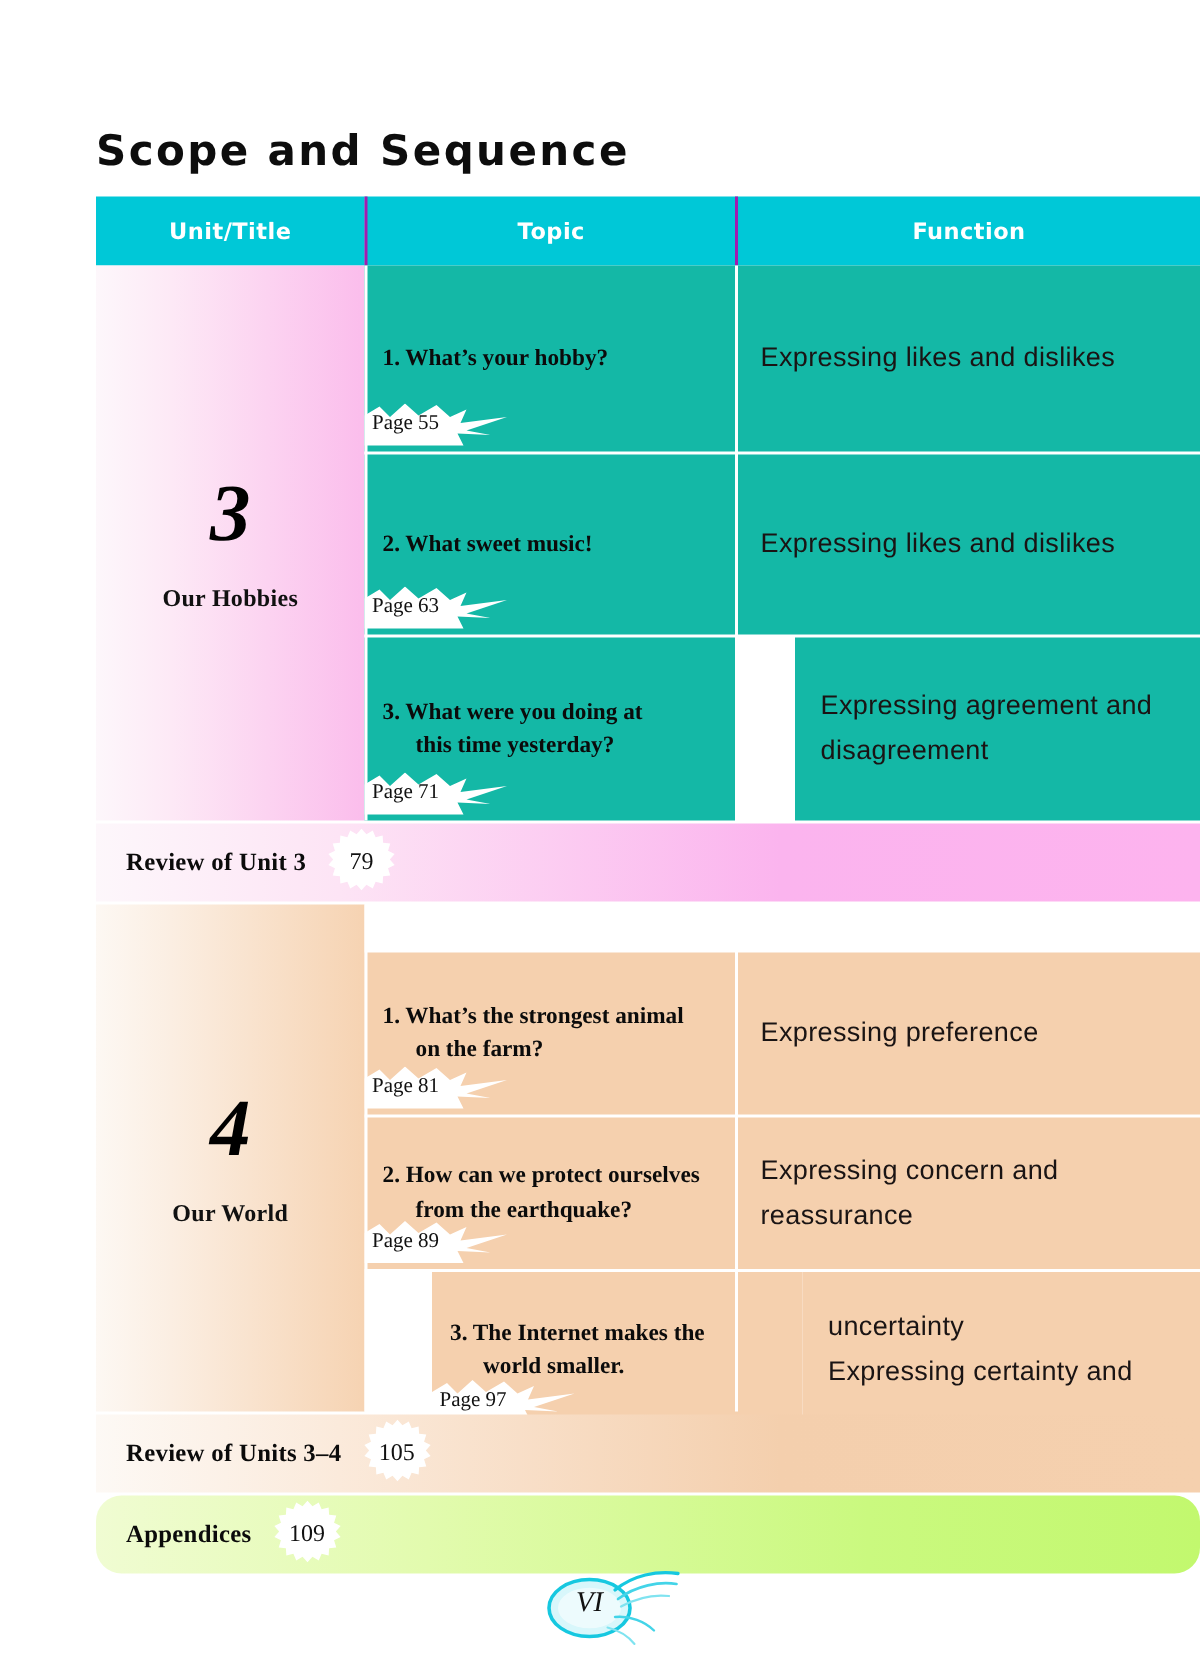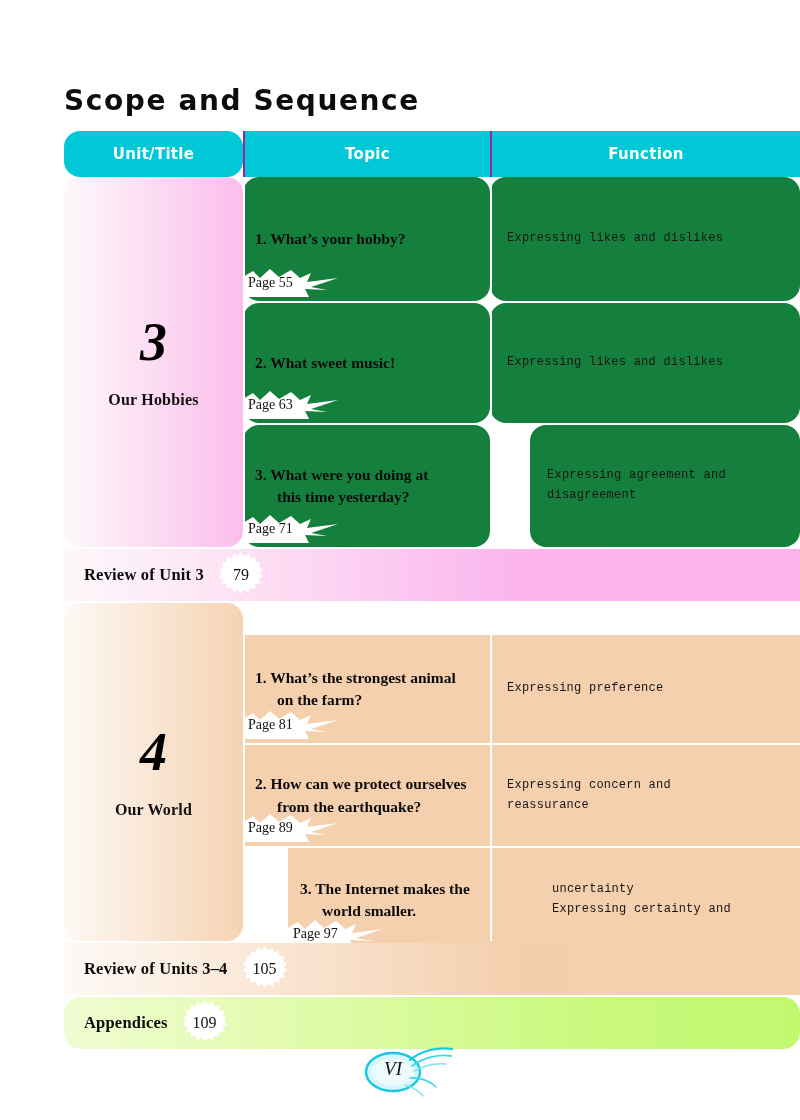--- a/index.html
+++ b/index.html
@@ -35,21 +35,21 @@
     top: 131px;
     width: 736px;
   }
 
   .row {
     display: flex;
     width: 100%;
     position: relative;
   }
 
-  .col-unit   { width: 179px; flex: 0 0 179px; position: relative; border-radius: 16px; }
+  .col-unit   { width: 179px; flex: 0 0 179px; position: relative; }
   .col-topic  { width: 247px; flex: 0 0 247px; position: relative; }
   .col-func   { flex: 1 1 auto; position: relative; }
 
   
   .head-row { height: 46px; }
   .head-cell {
     background: #00c8d7;
     color: #ffffff;
     font-family: "DejaVu Sans", sans-serif;
     font-weight: bold;
@@ -104,38 +104,38 @@
   }
   .func-cell {
     box-sizing: border-box;
     position: relative;
     padding: 0 14px 0 17px;
     display: flex;
     flex-direction: column;
     justify-content: center;
   }
 
-  .bg-pink  { background: #15803d; border-radius: 16px; }
+  .bg-pink  { background: #14b8a6; }
   .bg-peach { background: #f5d0ae; }
 
   .topic-text {
     font-family: "Liberation Serif", serif;
     font-weight: bold;
     font-size: 15.5px;
     color: #0b0b0b;
     line-height: 1.45;
     padding-left: 6px;
     text-indent: -6px;
     margin-left: 4px;
   }
   .topic-text .cont { display: block; padding-left: 16px; text-indent: 0; }
 
   .func-text {
-    font-family: Liberation Mono, monospace;
-    font-size: 12px;
+    font-family: Liberation Sans, sans-serif;
+    font-size: 18px;
     color: #1a1414;
     line-height: 1.65;
     letter-spacing: 0.25px;
   }
 
   
   .page-tag {
     position: absolute;
     left: 0px;
     bottom: 2px;

